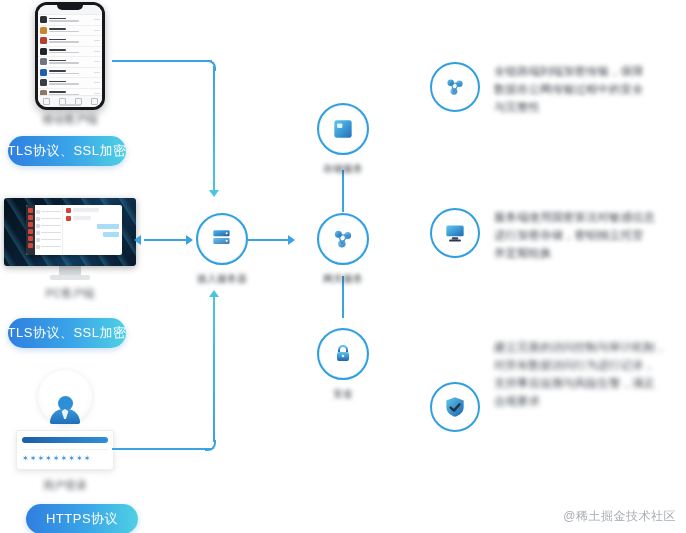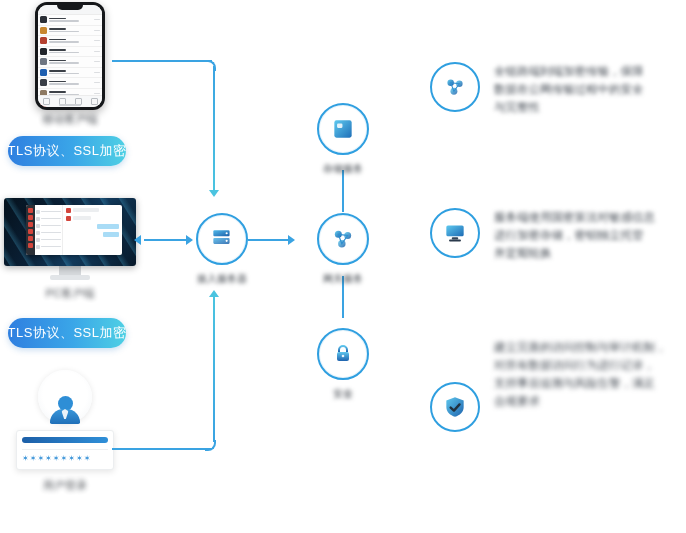--- a/index.html
+++ b/index.html
@@ -319,20 +319,21 @@
       </div>
     </div>
     <div class="u-form">
       <div class="u-bar"></div>
       <div class="u-sep"></div>
       <div class="u-dots">✶✶✶✶✶✶✶✶✶</div>
     </div>
   </div>
   <div class="cap" style="left:20px;top:478px;width:90px;">用户登录</div>
 
+  <div class="pill https">HTTPS协议</div>
 
   <div class="conn h" style="left:112px;top:60px;width:100px;"></div>
   <div class="elbow" style="left:205px;top:60px;width:9px;height:9px;border-top-right-radius:8px;border-left:0;border-bottom:0;border-right:2px solid #3aa3e2;"></div>
   <div class="conn v" style="left:213px;top:66px;height:125px;background:linear-gradient(180deg,#3aa3e2,#4bc4e0);"></div>
   <div class="arrow d" style="left:209px;top:190px;"></div>
 
   <div class="conn h" style="left:144px;top:239px;width:44px;"></div>
   <div class="arrow r" style="left:186px;top:235px;"></div>
   <div class="arrow l" style="left:134px;top:235px;"></div>
 
@@ -478,14 +479,15 @@
       </svg>
     </div>
     <div class="ftext heavy">
       <div>建立完善的访问控制与审计机制，</div>
       <div>对所有数据访问行为进行记录，</div>
       <div>支持事后追溯与风险告警，满足</div>
       <div>合规要求</div>
     </div>
   </div>
 
+  <div class="wm">@稀土掘金技术社区</div>
 
 </div>
 
 </body></html>

